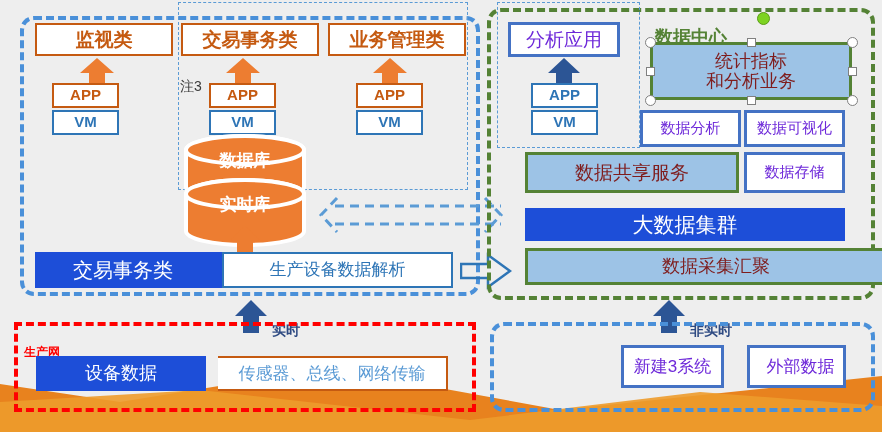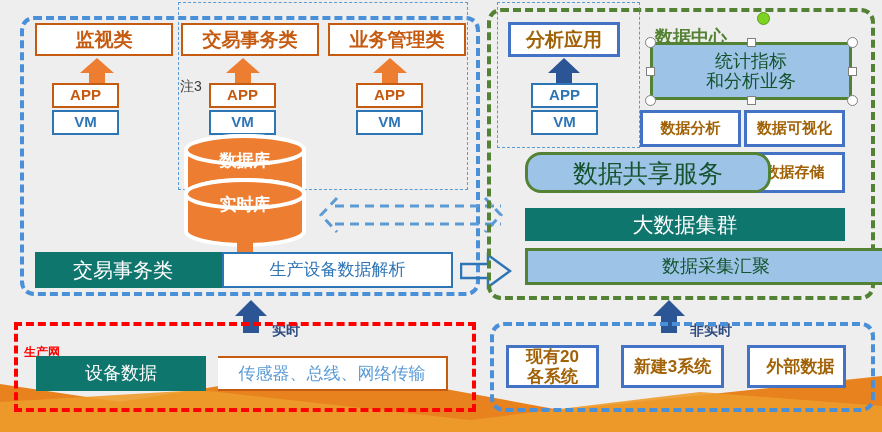--- a/index.html
+++ b/index.html
@@ -4,23 +4,23 @@
 <style>
   html,body{margin:0;padding:0;background:#ffffff;}
   body{font-family:"Liberation Sans","DejaVu Sans",sans-serif;}
   #stage{position:relative;width:882px;height:432px;background:#EEEEEE;overflow:hidden;}
   .abs{position:absolute;box-sizing:border-box;}
   .ctr{display:flex;align-items:center;justify-content:center;line-height:1.12;}
 
   
   .bx-orange{border:2px solid #C55A11;background:#ffffff;color:#C55A11;font-weight:bold;}
   .bx-blue{border:2px solid #2E75B6;background:#ffffff;color:#2E75B6;font-weight:bold;}
-  .bx-blue3{border:3px solid #4472C4;background:#ffffff;color:#a16207;font-weight:bold;}
-  .fill-blue{background:#0f766e;color:#ffffff;}
-  .fill-ltblue{background:#9DC3E6;color:#14532d;}
+  .bx-blue3{border:3px solid #4472C4;background:#ffffff;color:#6d28d9;font-weight:normal;}
+  .fill-blue{background:#1d4ed8;color:#ffffff;}
+  .fill-ltblue{background:#9DC3E6;color:#7f1d1d;}
   .bd-green{border:3px solid #548235;}
 
   
   .rgn{border-style:dashed;border-radius:14px;background:transparent;}
   .rgn-blue{border:4px dashed #4A90D9;}
   .rgn-green{border:4px dashed #548235;}
   .rgn-red{border:4px dashed #FF0000;border-radius:0;}
   .rgn-thin{border:1px dashed #5B9BD5;border-radius:0;}
 
   .lbl{position:absolute;font-weight:bold;margin-top:12px;}
@@ -163,21 +163,21 @@
     <span>数据分析</span>
   </div>
   <div class="abs bx-blue3 ctr" style="left:744px;top:110px;width:101px;height:37px;font-size:15px;">
     <span>数据可视化</span>
   </div>
 
   <div class="abs bx-blue3 ctr" style="left:744px;top:152px;width:101px;height:41px;font-size:15px;">
     <span>数据存储</span>
   </div>
 
-  <div class="abs fill-ltblue ctr bd-green" style="left:525px;top:152px;width:246px;height:41px;font-size:25px;border-radius:16px;">
+  <div class="abs fill-ltblue ctr bd-green" style="left:525px;top:152px;width:214px;height:41px;font-size:19px;">
     <span>数据共享服务</span>
   </div>
 
   <div class="abs fill-blue ctr" style="left:525px;top:208px;width:320px;height:33px;font-size:21px;">
     <span>大数据集群</span>
   </div>
 
   <div class="abs fill-ltblue ctr bd-green" style="left:525px;top:248px;width:382px;height:37px;font-size:18px;">
     <span>数据采集汇聚</span>
   </div>
@@ -197,24 +197,20 @@
 
   <div class="abs fill-blue ctr" style="left:36px;top:356px;width:170px;height:35px;font-size:18px;">
     <span>设备数据</span>
   </div>
   <div class="abs ctr" style="left:218px;top:356px;width:230px;height:35px;background:#ffffff;border:2px solid #C55A11;border-left:none;color:#5B9BD5;font-size:17px;">
     <span>传感器、总线、网络传输</span>
   </div>
 
   <div class="abs rgn rgn-blue" style="left:490px;top:322px;width:385px;height:90px;"></div>
 
-  <div class="abs bx-blue3 ctr" style="left:506px;top:345px;width:93px;height:43px;font-size:17px;flex-direction:column;">
-    <span>现有20</span>
-    <span>各系统</span>
-  </div>
   <div class="abs bx-blue3 ctr" style="left:621px;top:345px;width:103px;height:43px;font-size:17px;">
     <span>新建3系统</span>
   </div>
   <div class="abs bx-blue3 ctr" style="left:747px;top:345px;width:99px;height:43px;font-size:17px;padding-left:8px;">
     <span>外部数据</span>
   </div>
 
 </div>
 
 </body></html>

